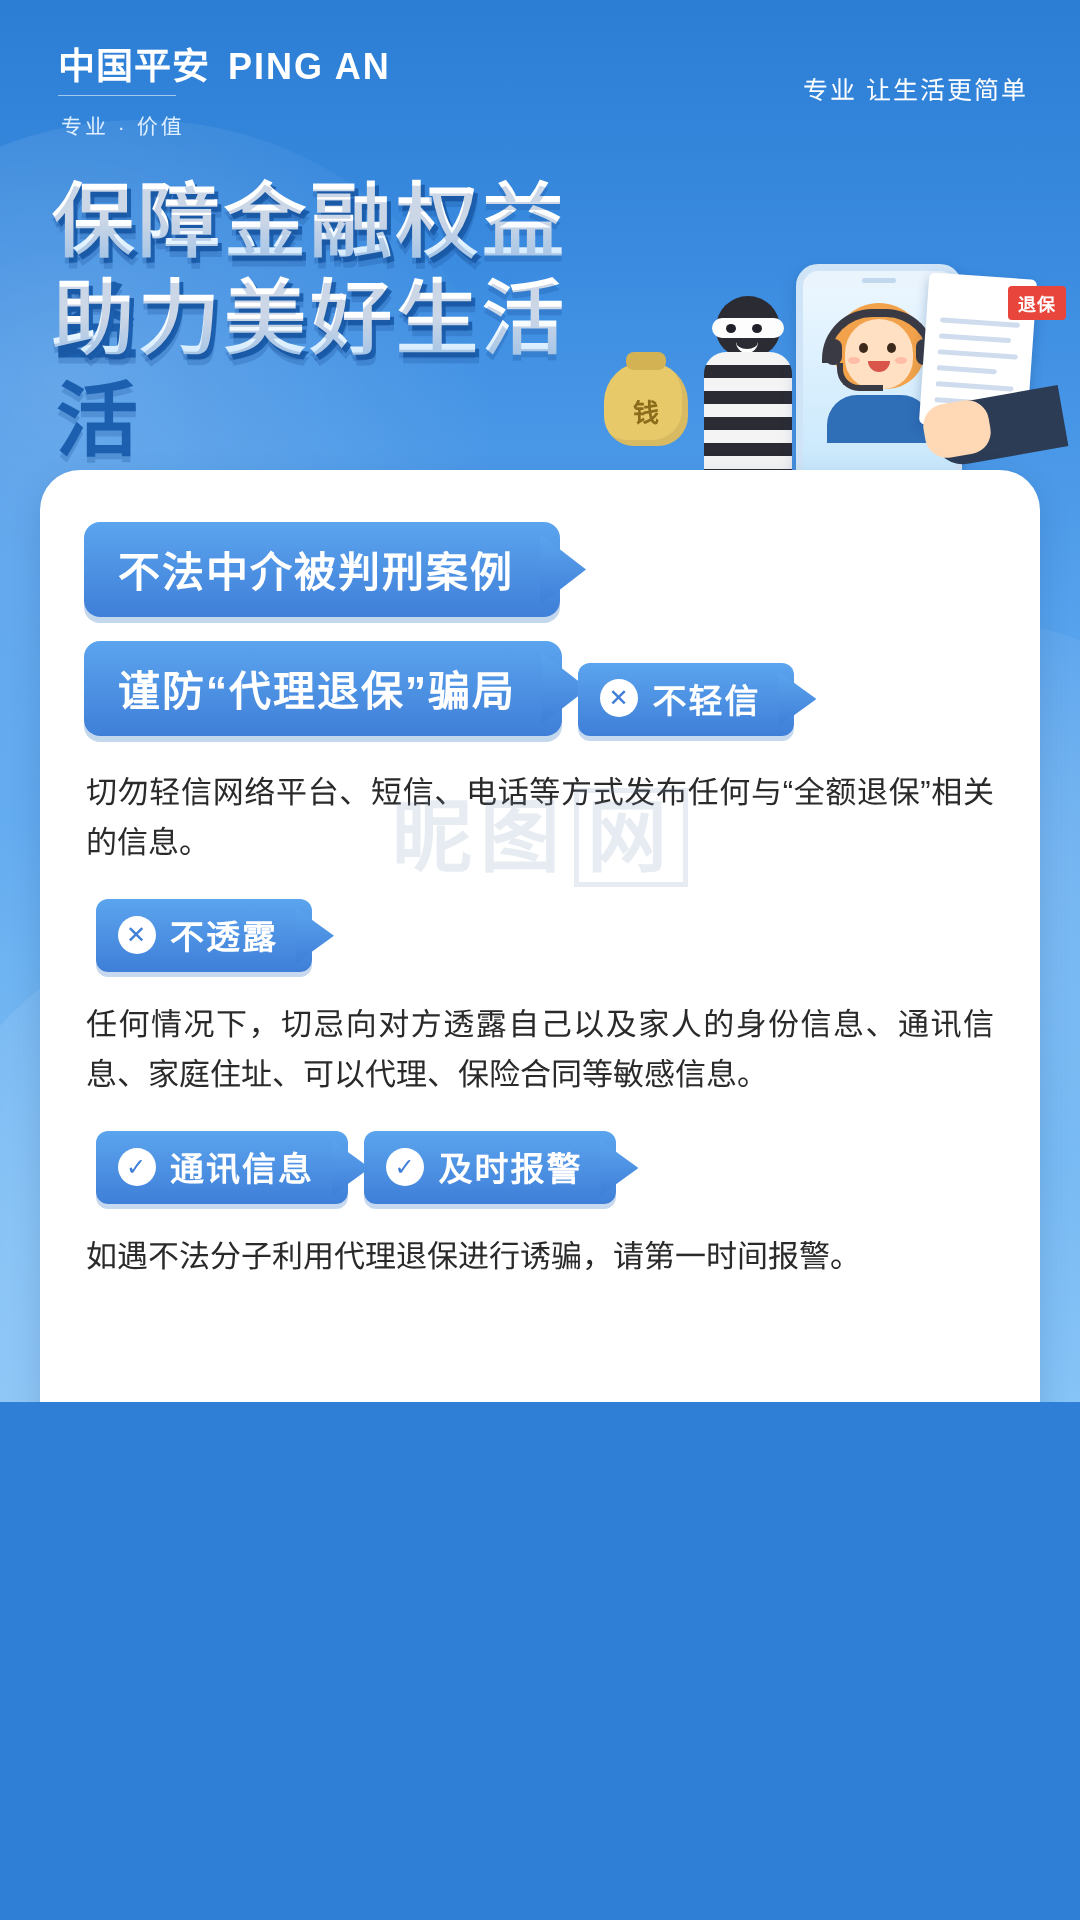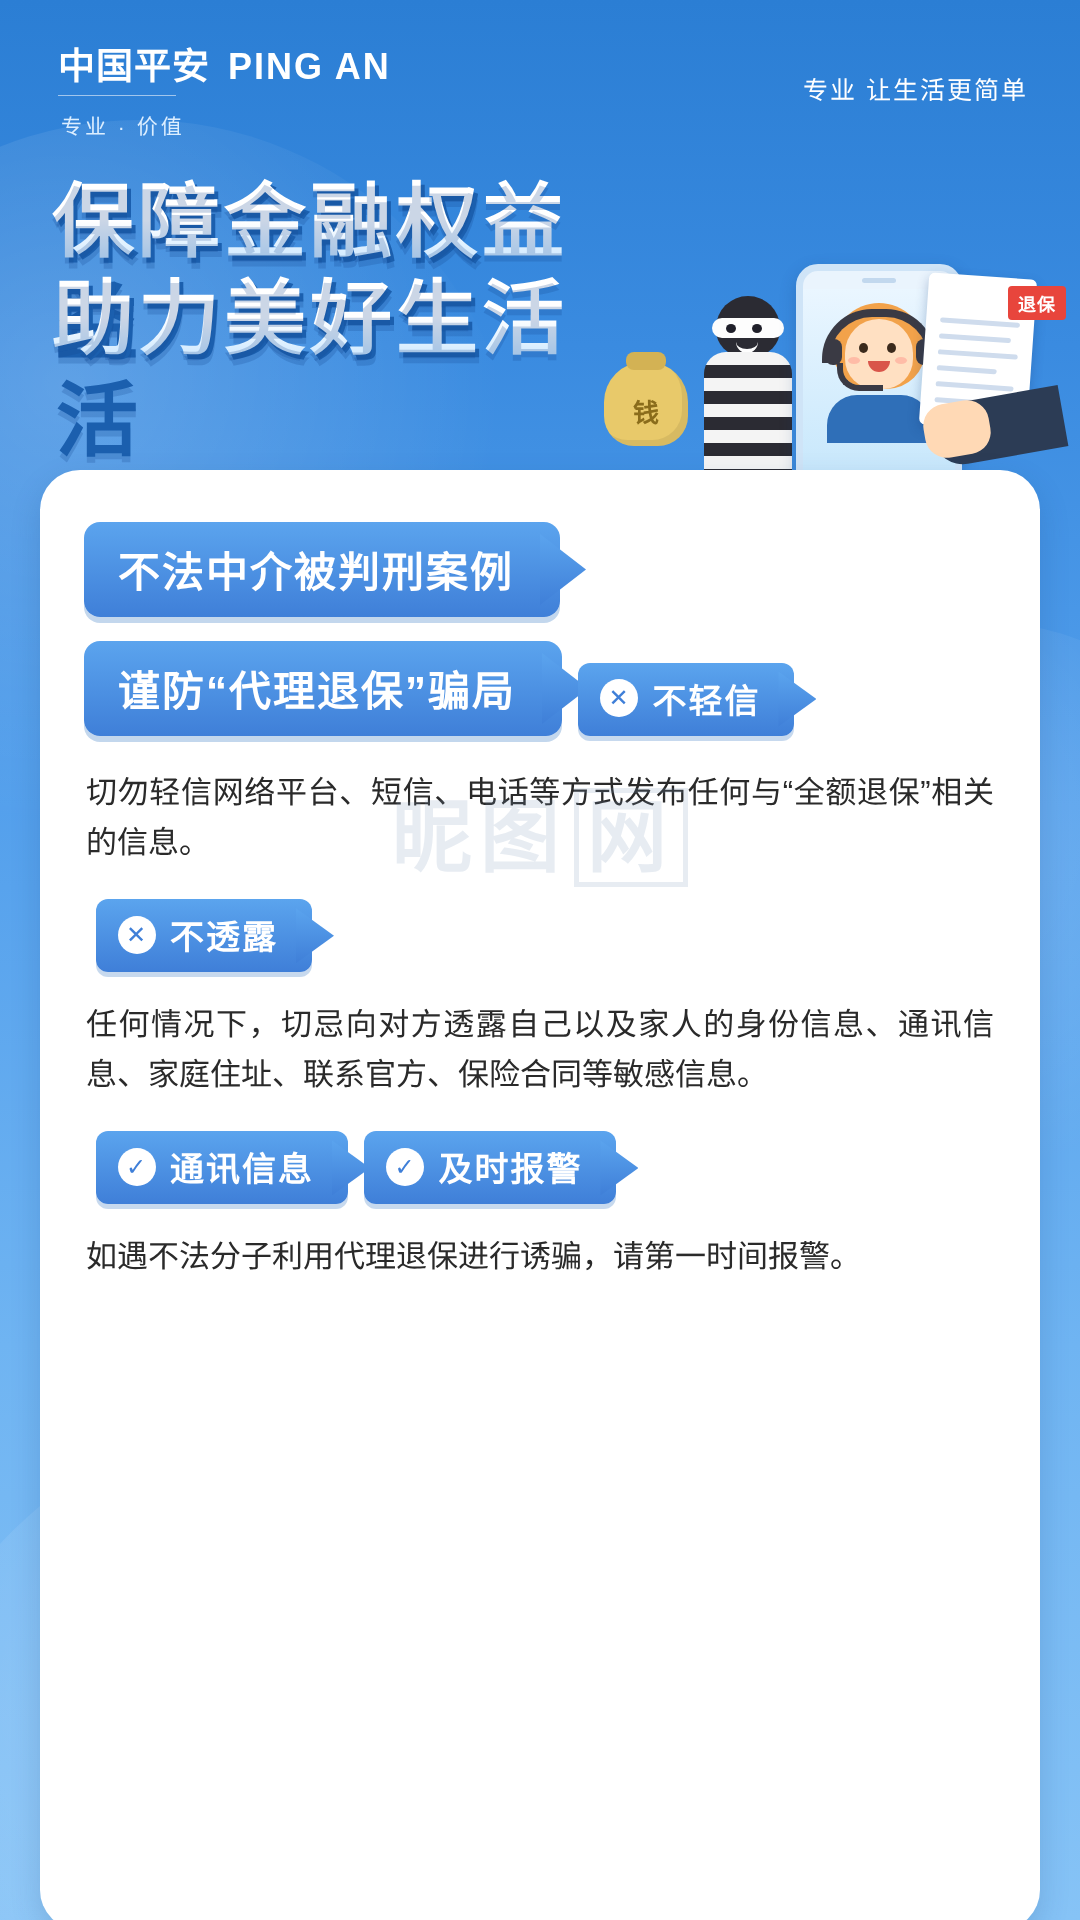--- a/index.html
+++ b/index.html
@@ -10,21 +10,21 @@
   body {
     width: 1080px;
     height: 1920px;
     overflow: hidden;
     font-family: "Liberation Sans", "DejaVu Sans", sans-serif;
   }
 
   .poster {
     position: relative;
     width: 1080px;
-    height: 1920px;
+    height: 1402px;
     background: linear-gradient(180deg, #2b7ed4 0%, #3a8be0 18%, #54a0ec 42%, #6fb4f2 70%, #86c3f6 100%);
     overflow: hidden;
   }
 
   
   .swirl {
     position: absolute;
     border-radius: 50%;
     background: radial-gradient(circle at 40% 35%, rgba(255,255,255,0.18), rgba(255,255,255,0) 65%);
     pointer-events: none;
@@ -584,21 +584,21 @@
       <span class="tip-icon">✕</span>
       <span>不轻信</span>
     </div>
     <p class="tip-text">切勿轻信网络平台、短信、电话等方式发布任何与“全额退保”相关的信息。</p>
 
     
     <div class="tip-banner">
       <span class="tip-icon">✕</span>
       <span>不透露</span>
     </div>
-    <p class="tip-text">任何情况下，切忌向对方透露自己以及家人的身份信息、通讯信息、家庭住址、联系官方、保险合同等敏感信息。</p>
+    <p class="tip-text">任何情况下，切忌向对方透露自己以及家人的身份信息、通讯信息、家庭住址、可以代理、保险合同等敏感信息。</p>
 
     
     <div class="tip-banner">
       <span class="tip-icon">✓</span>
       <span>通讯信息</span>
     </div>
 
     
     <div class="tip-banner">
       <span class="tip-icon">✓</span>

